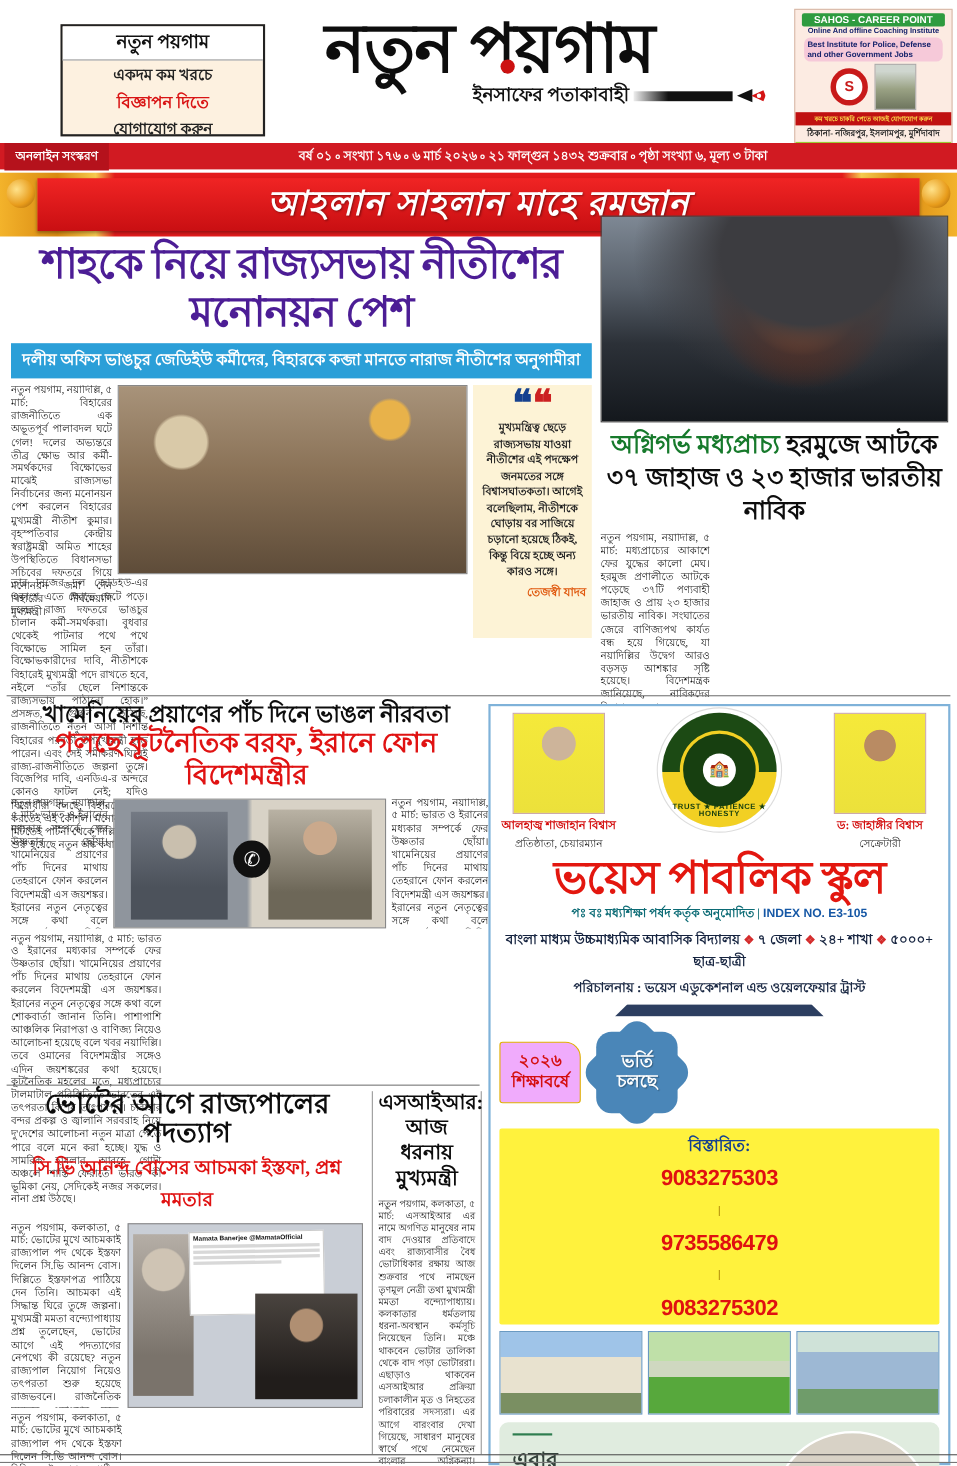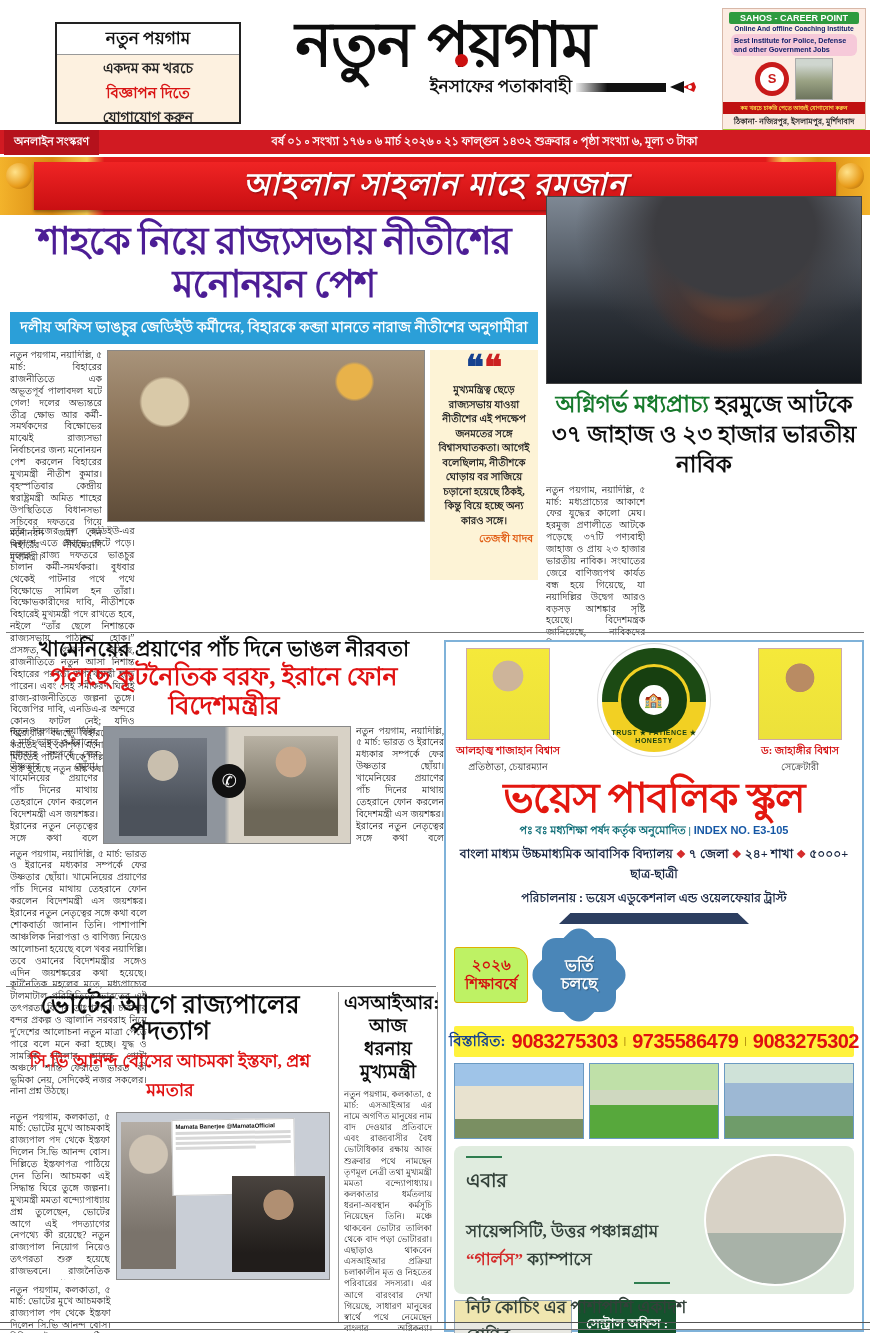--- a/index.html
+++ b/index.html
@@ -120,29 +120,29 @@
   .ad .emblem .core { width:30px; height:30px; border-radius:50%; background:#fff; color:#a31212; font-size:15px; font-weight:bold; text-align:center; line-height:30px;}
   .ad .emblem .motto { position:absolute; bottom:8px; left:0; right:0; text-align:center; font-family:"Liberation Sans",sans-serif; font-size:7px; font-weight:bold; color:#173f10; letter-spacing:.5px;}
   .ad .school-name { text-align:center; color:#e3170f; font-weight:bold; font-size:41px; line-height:1.05; margin-top:2px; letter-spacing:-1px;}
   .ad .approve { text-align:center; font-size:11px; font-weight:bold; color:#0b6b75; margin-top:2px;}
   .ad .approve .idx { color:#1557a5; font-family:"Liberation Sans",sans-serif;}
   .ad .inforow { text-align:center; font-size:12.3px; font-weight:bold; color:#15233f; margin-top:4px;}
   .ad .inforow .dia { color:#d42a2a; font-size:11px;}
   .ad .mgmt { text-align:center; font-size:12px; font-weight:bold; color:#1c2a45; margin-top:4px;}
   .ad .trap { width:190px; height:11px; background:#2c3e60; margin:4px auto 0; clip-path:polygon(6% 0,94% 0,100% 100%,0 100%);}
   .ad .admrow { display:flex; align-items:center; gap:8px; margin-top:8px;}
-  .ad .ytag { background:#bef264; border:1px solid #e0b000; border-radius:3px 14px 3px 3px; color:#d40f0f; font-weight:bold; font-size:15px; text-align:center; padding:8px 10px; line-height:1.25;}
+  .ad .ytag { background:#f0abfc; border:1px solid #e0b000; border-radius:3px 14px 3px 3px; color:#d40f0f; font-weight:bold; font-size:15px; text-align:center; padding:8px 10px; line-height:1.25;}
   .ad .bullets { flex:1; }
   .ad .bullets .b { font-size:20px; font-weight:bold; color:#111; line-height:1.3;}
   .ad .bullets .note { font-size:12.5px; font-weight:bold; color:#222; margin-left:14px;}
   .ad .burst { position:relative; width:86px; height:86px; flex:0 0 86px;}
   .ad .burst .s1,.ad .burst .s2 { position:absolute; inset:6px; background:#4a86b8; border-radius:14px;}
   .ad .burst .s2 { transform:rotate(45deg); }
   .ad .burst .btxt { position:absolute; inset:0; display:flex; flex-direction:column; align-items:center; justify-content:center; color:#fff; font-weight:bold; font-size:16px; line-height:1.15; text-shadow:1px 1px 1px rgba(0,0,0,.3);}
-  .ad .contactbar { margin-top:8px; background:#fff23d; display:flex; align-items:center; justify-content:center; gap:6px; padding:3px 0; border-radius:2px;}
+  .ad .contactbar { margin-top:8px; background:#fff23d; display:flex; align-items:center; justify-content:center; gap:6px; padding:3px 0; border-radius:2px;flex-direction:column;}
   .ad .contactbar .lbl { color:#15418f; font-weight:bold; font-size:15px;}
   .ad .contactbar .num { color:#e01010; font-weight:bold; font-size:20px; font-family:"Liberation Sans",sans-serif; letter-spacing:-.5px;}
   .ad .contactbar .sep { color:#a07800; font-size:14px; }
   .ad .campusrow { display:flex; gap:5px; margin-top:6px;}
   .ad .campus { flex:1; height:76px; border:1px solid #6a9ac2;}
   .c1 { background:linear-gradient(180deg,#9fc4e8 0 30%, #e8e2cf 30% 75%, #7a8f62 75%);}
   .c2 { background:linear-gradient(180deg,#bfe0a8 0 35%, #cfd8c0 35% 55%, #57a83c 55%);}
   .c3 { background:linear-gradient(180deg,#cfe2d8 0 25%, #9db8d4 25% 70%, #6f9c6a 70%);}
   .ad .greenpanel { position:relative; margin-top:7px; background:#e0ecdf; border-radius:8px; padding:10px 12px; height:148px;}
   .ad .greenpanel .dash { width:36px; height:2px; background:#2e7d4f; margin-bottom:8px;}

